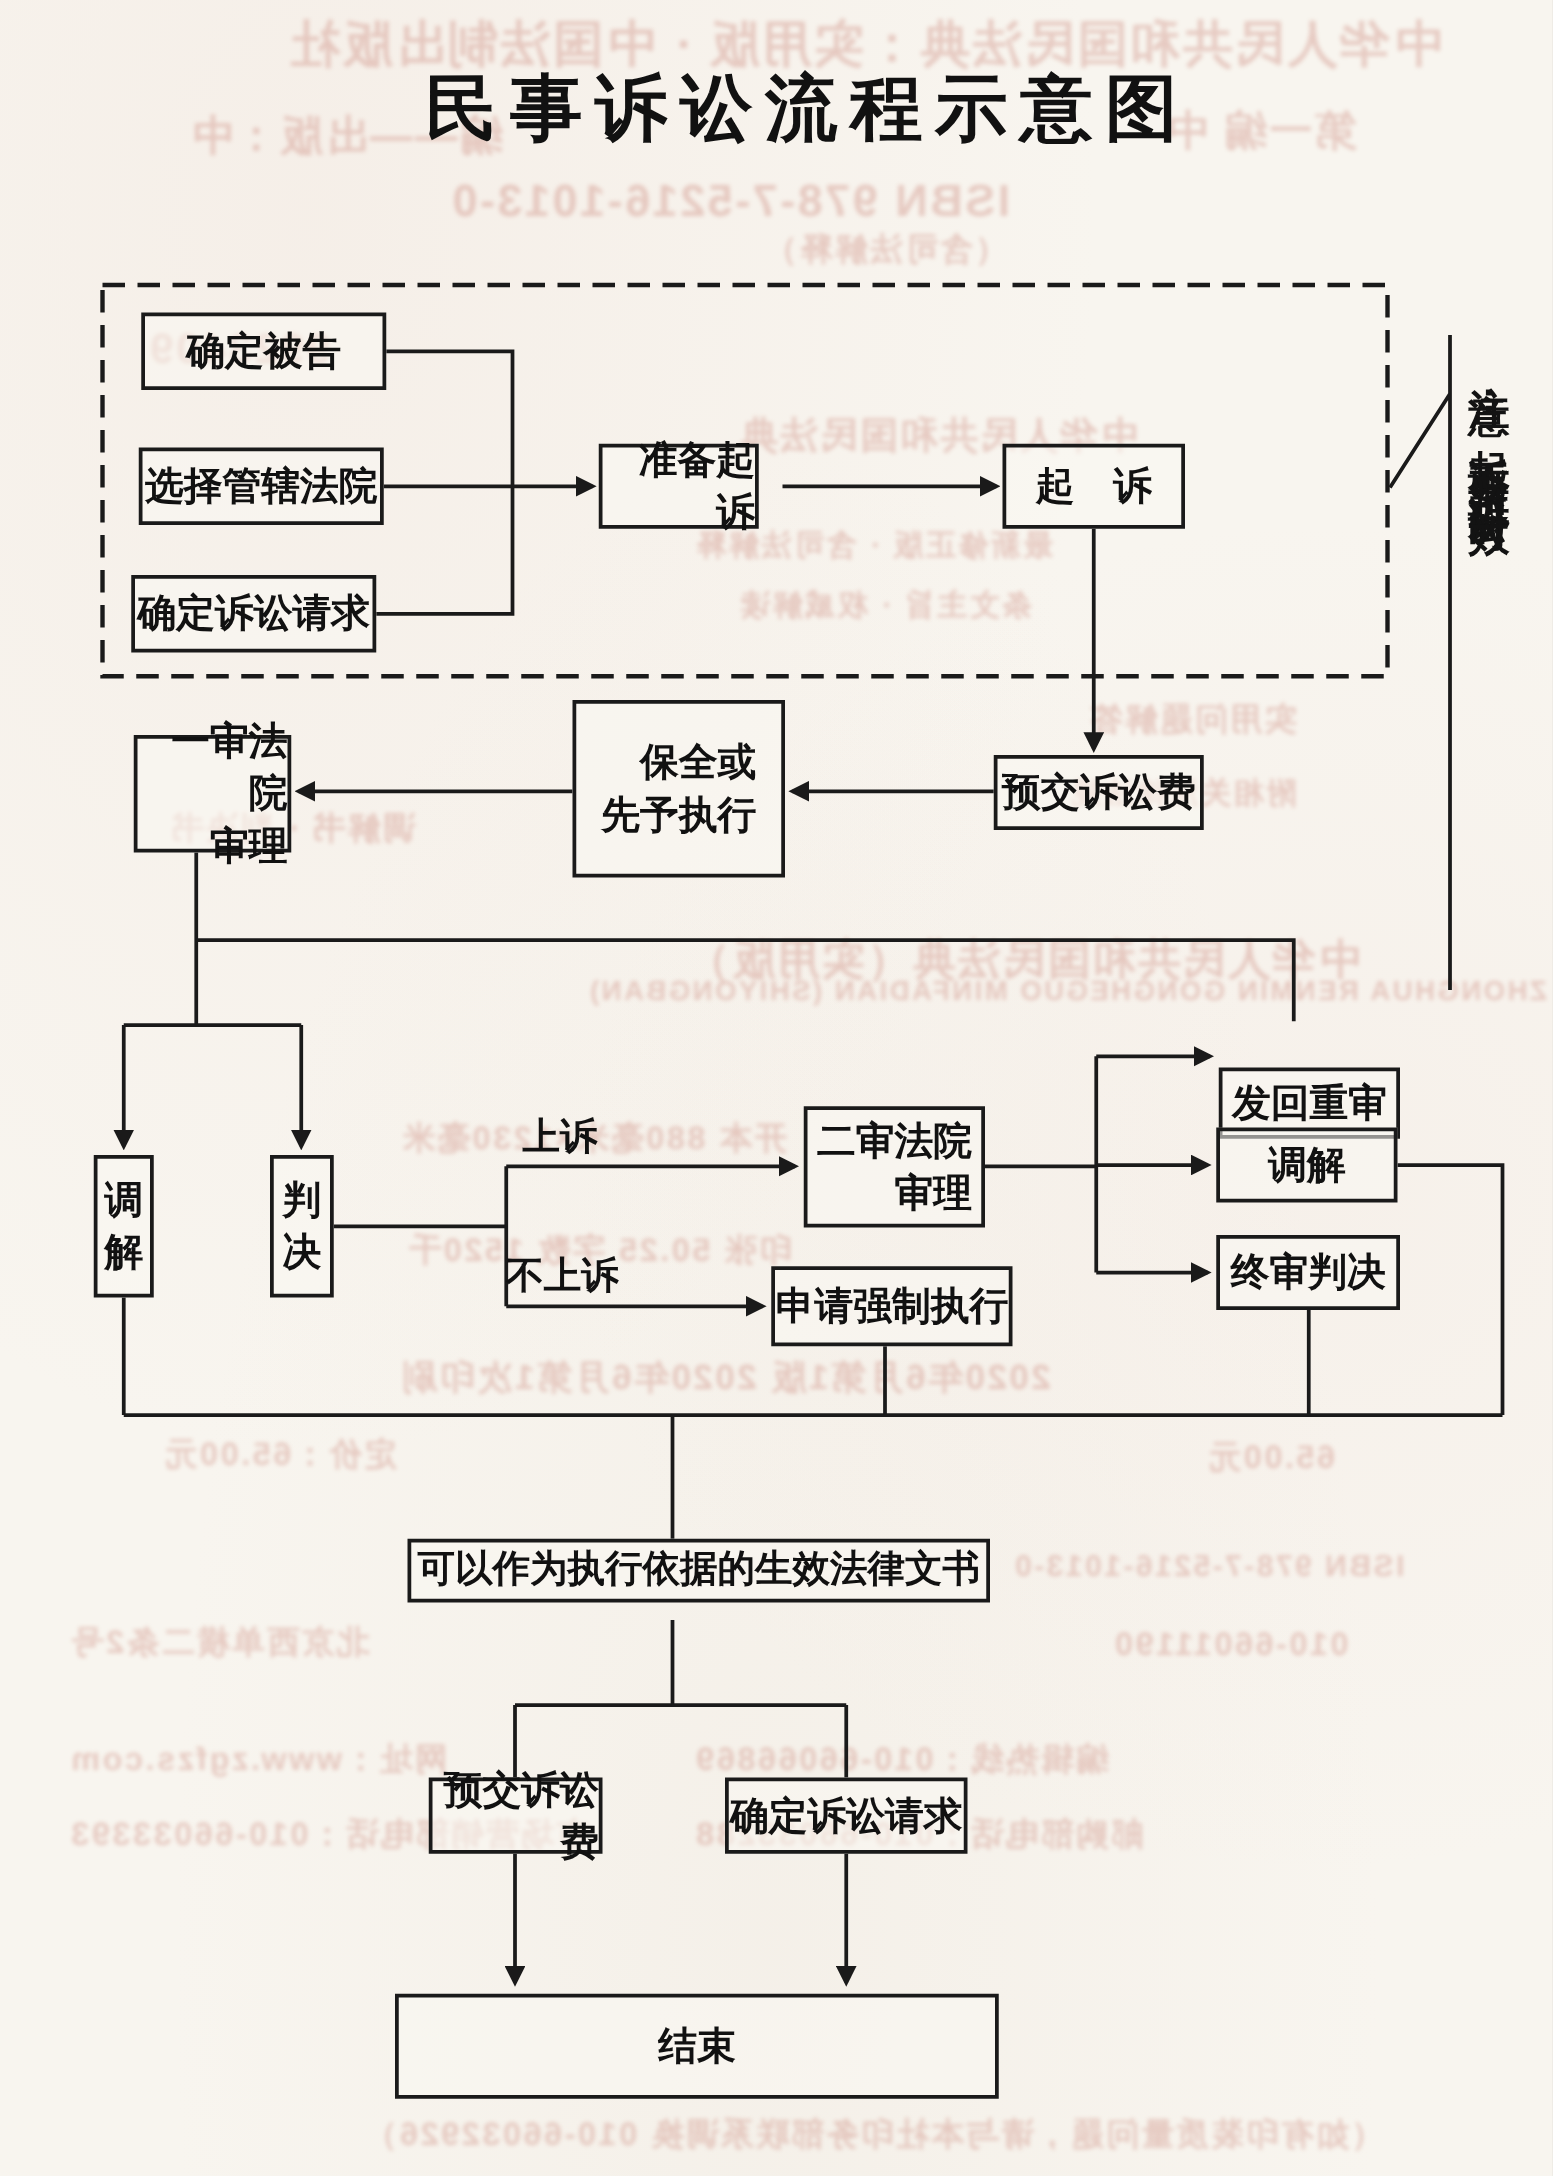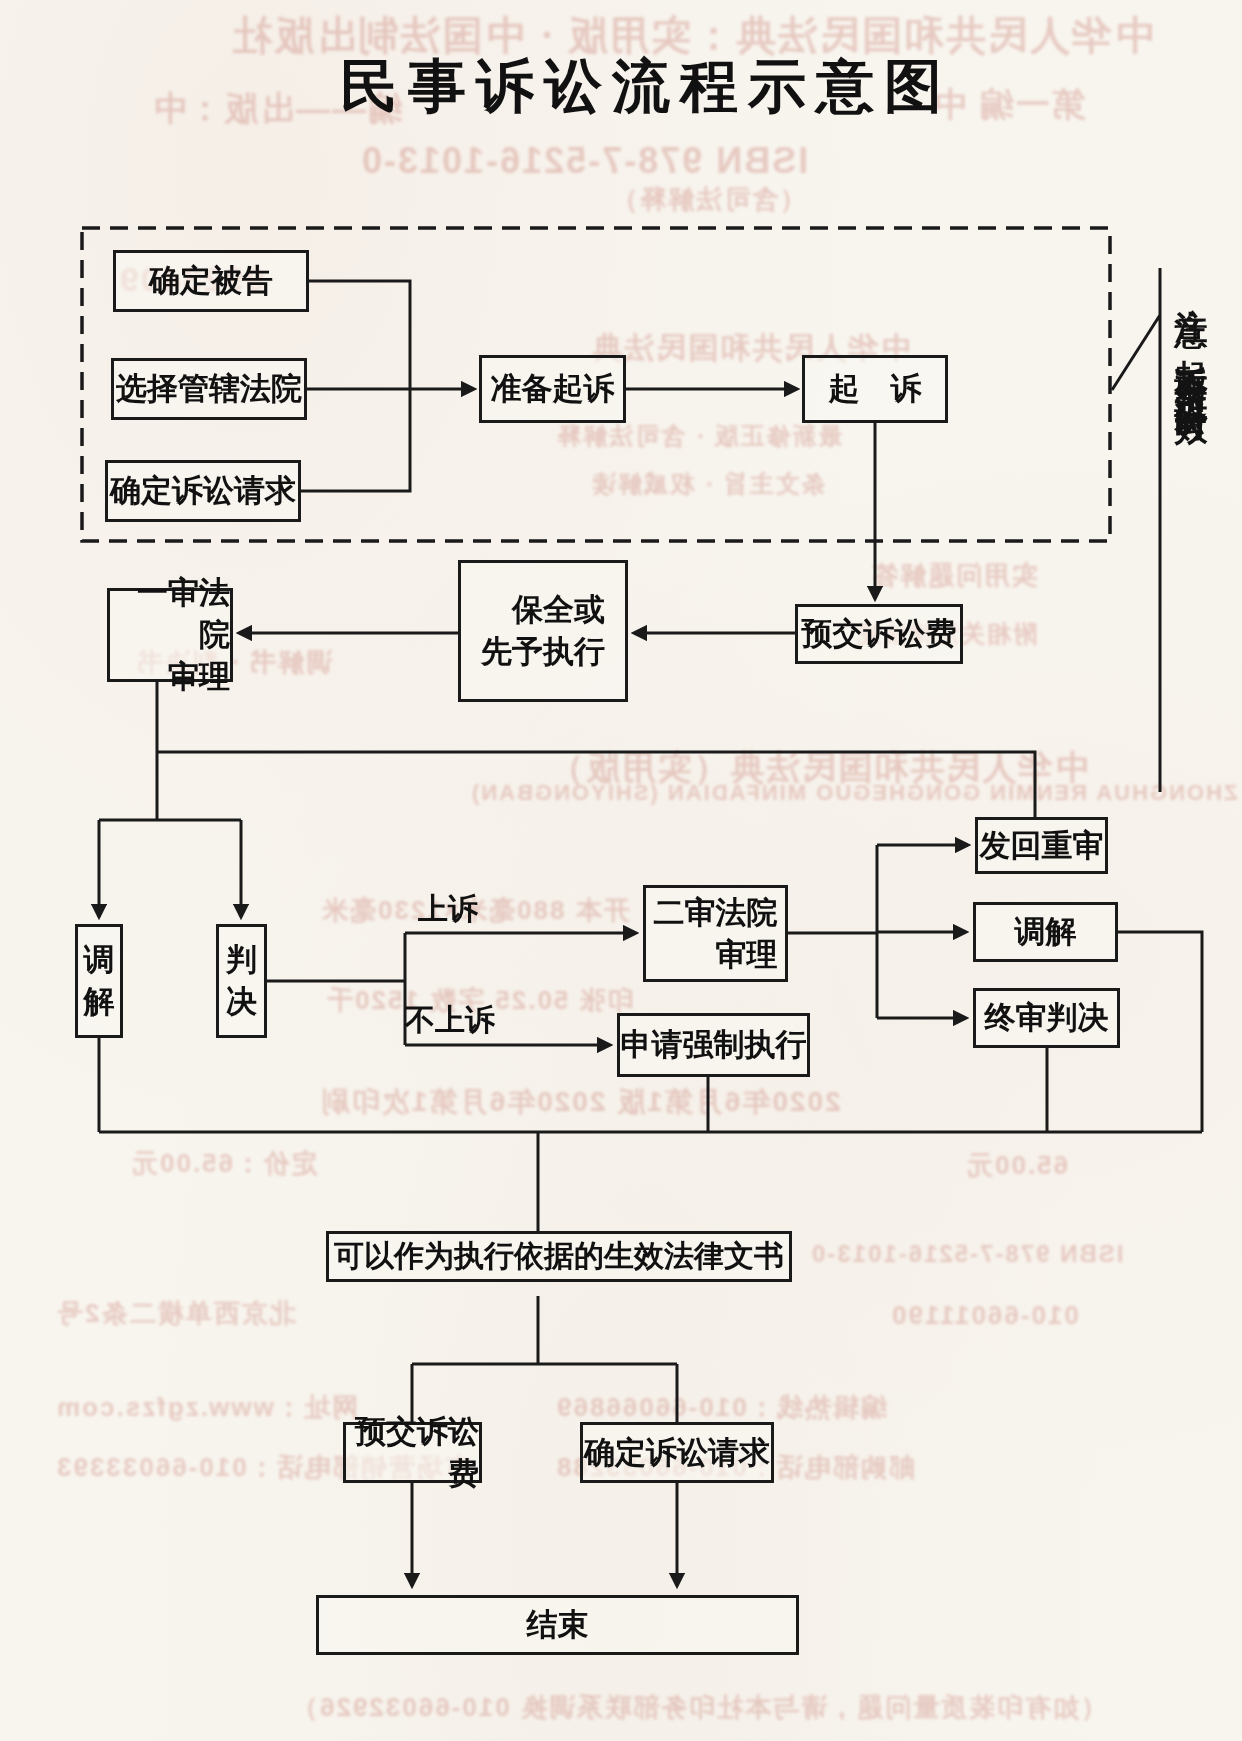--- a/index.html
+++ b/index.html
@@ -154,40 +154,40 @@
       <line x1="877" y1="932" x2="966" y2="932"></line>
       <line x1="877" y1="1018" x2="966" y2="1018"></line>
       <line x1="412" y1="1483" x2="412" y2="1586"></line>
       <line x1="677" y1="1483" x2="677" y2="1586"></line>
     </g>
   </svg>
 
   <div class="node" style="left:113px;top:250px;width:196px;height:62px">确定被告</div>
   <div class="node" style="left:111px;top:358px;width:196px;height:62px">选择管辖法院</div>
   <div class="node" style="left:105px;top:460px;width:196px;height:62px">确定诉讼请求</div>
-  <div class="node" style="left:479px;top:355px;width:147px;height:68px">准备起诉</div>
+  <div class="node" style="left:479px;top:355px;width:128px;height:68px">准备起诉</div>
   <div class="node" style="left:802px;top:355px;width:146px;height:68px">起　诉</div>
   <div class="node" style="left:795px;top:604px;width:168px;height:60px">预交诉讼费</div>
   <div class="node" style="left:458px;top:560px;width:170px;height:142px">保全或
 先予执行</div>
   <div class="node" style="left:107px;top:588px;width:126px;height:94px">一审法院
 审理</div>
   <div class="node" style="left:75px;top:924px;width:48px;height:114px">调
 解</div>
   <div class="node" style="left:216px;top:924px;width:51px;height:114px">判
 决</div>
   <div class="node" style="left:643px;top:885px;width:145px;height:97px">二审法院
 审理</div>
   <div class="node" style="left:617px;top:1013px;width:193px;height:64px">申请强制执行</div>
-  <div class="node" style="left:975px;top:817px;width:133px;height:57px">发回重审</div>
+  <div class="node" style="left:975px;top:854px;width:145px;height:57px">发回重审</div>
   <div class="node" style="left:973px;top:988px;width:147px;height:60px">终审判决</div>
   <div class="node" style="left:973px;top:902px;width:145px;height:60px">调解</div>
   <div class="node small" style="left:326px;top:1231px;width:466px;height:51px">可以作为执行依据的生效法律文书</div>
   <div class="node" style="left:343px;top:1422px;width:139px;height:61px">预交诉讼费</div>
   <div class="node" style="left:580px;top:1422px;width:194px;height:61px">确定诉讼请求</div>
-  <div class="node" style="left:316px;top:1595px;width:483px;height:60px">结束</div>
+  <div class="node" style="left:316px;top:1595px;width:483px;height:84px">结束</div>
 
   <div class="edge-label" style="left:418px;top:889px">上诉</div>
   <div class="edge-label" style="left:405px;top:1000px">不上诉</div>
 
   <div id="note">注意：起诉不要超过诉讼时效</div>
 
 </div>
 
 </body></html>

